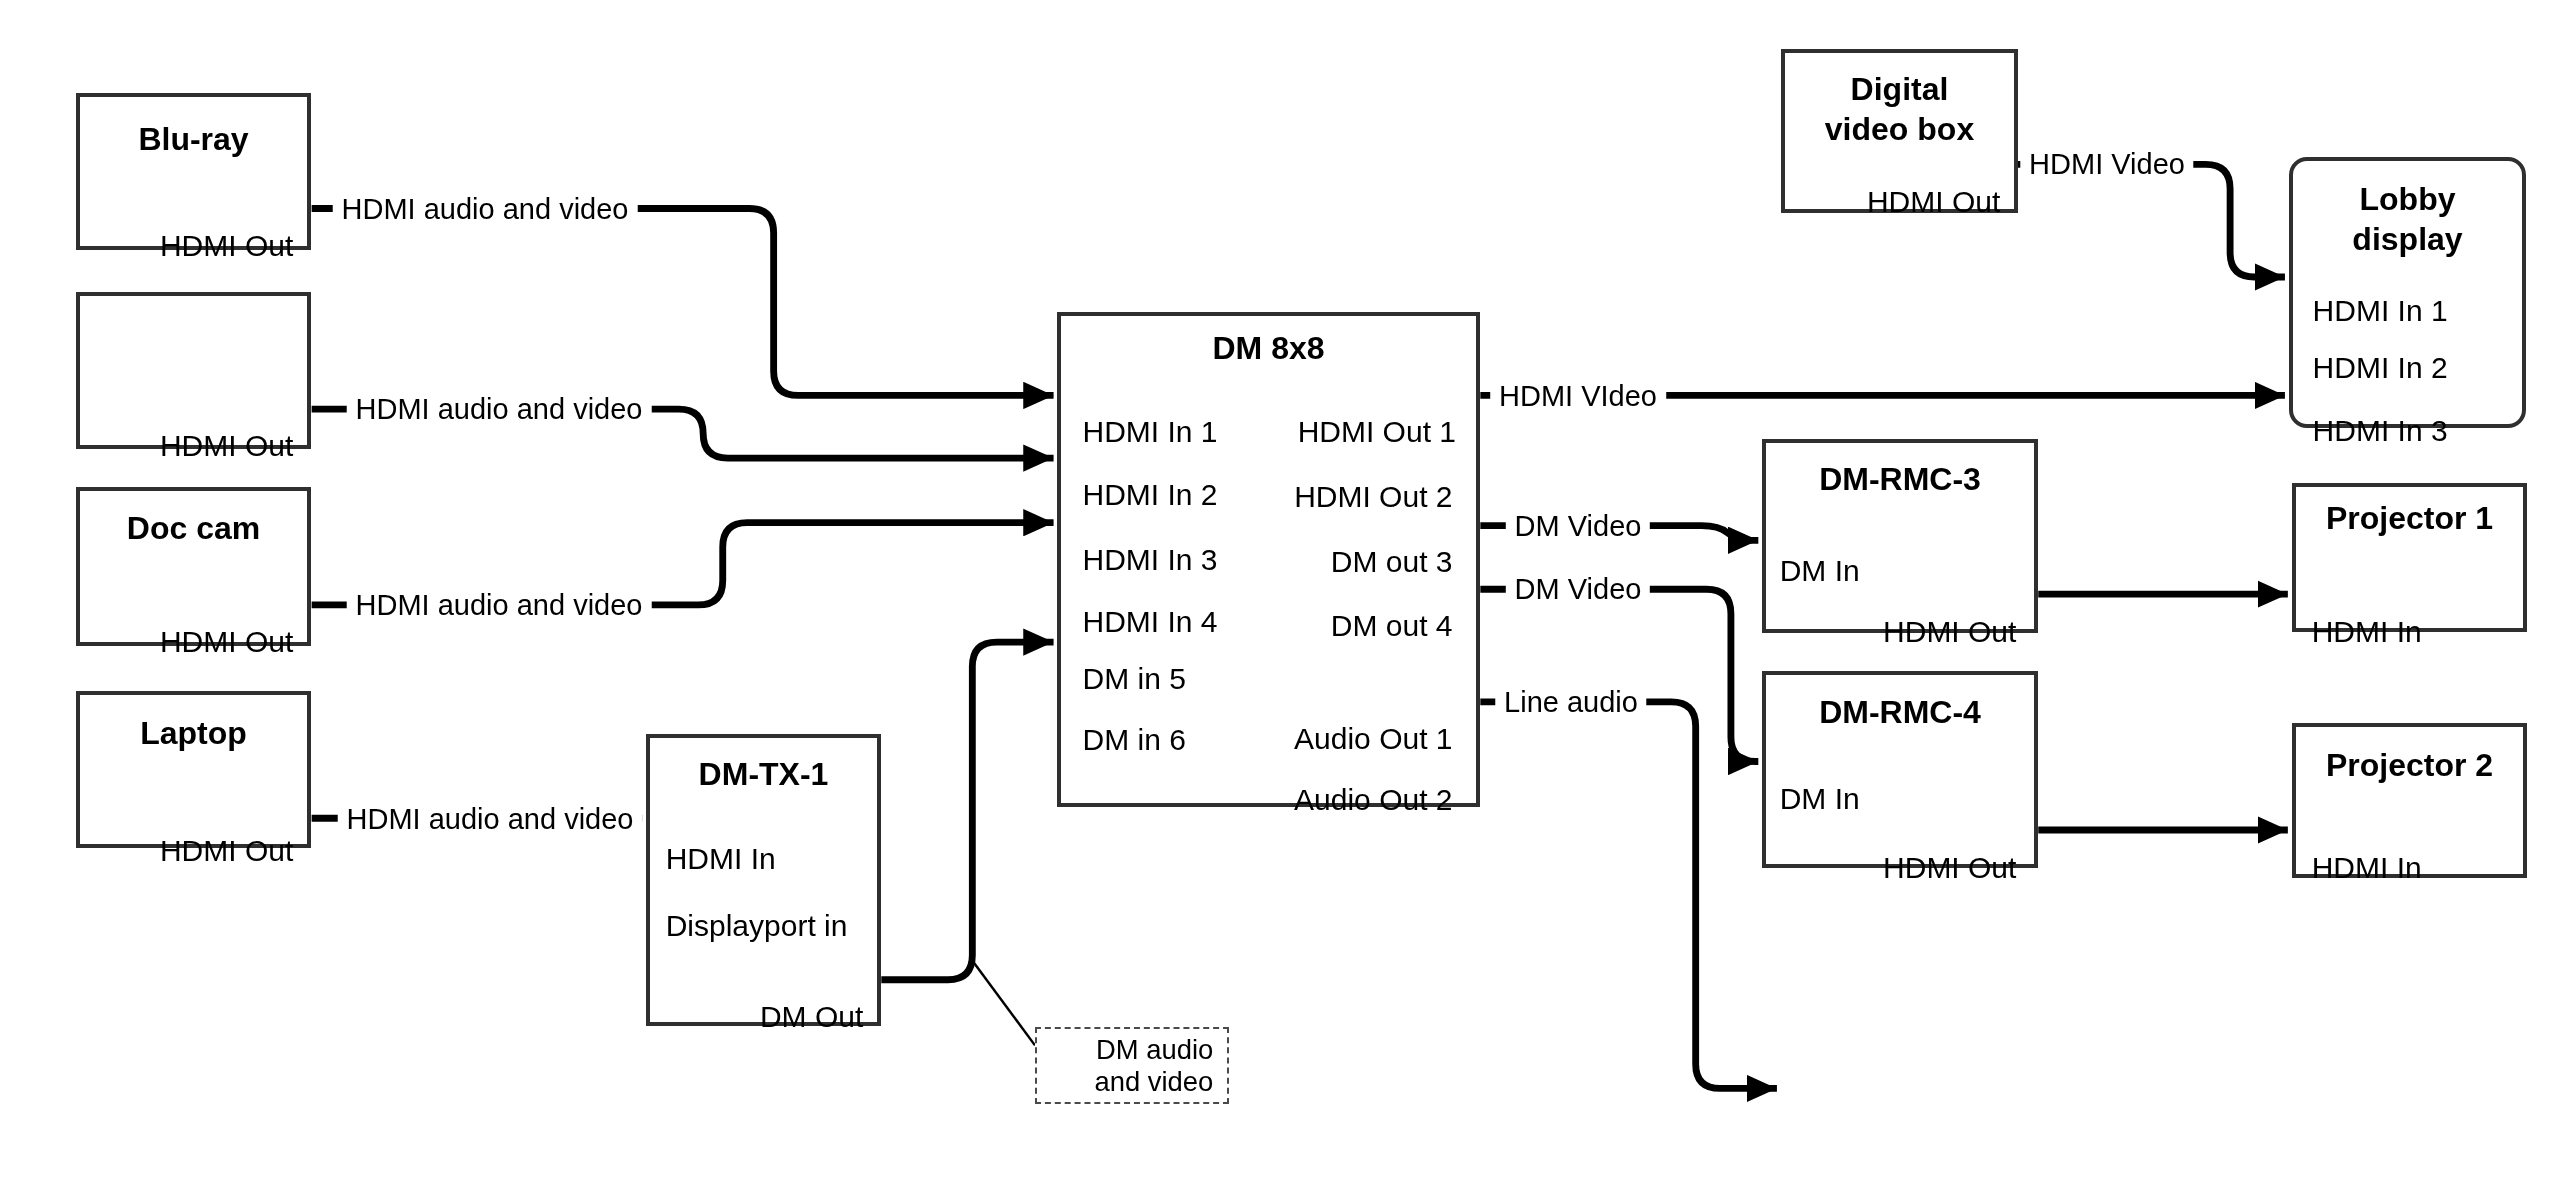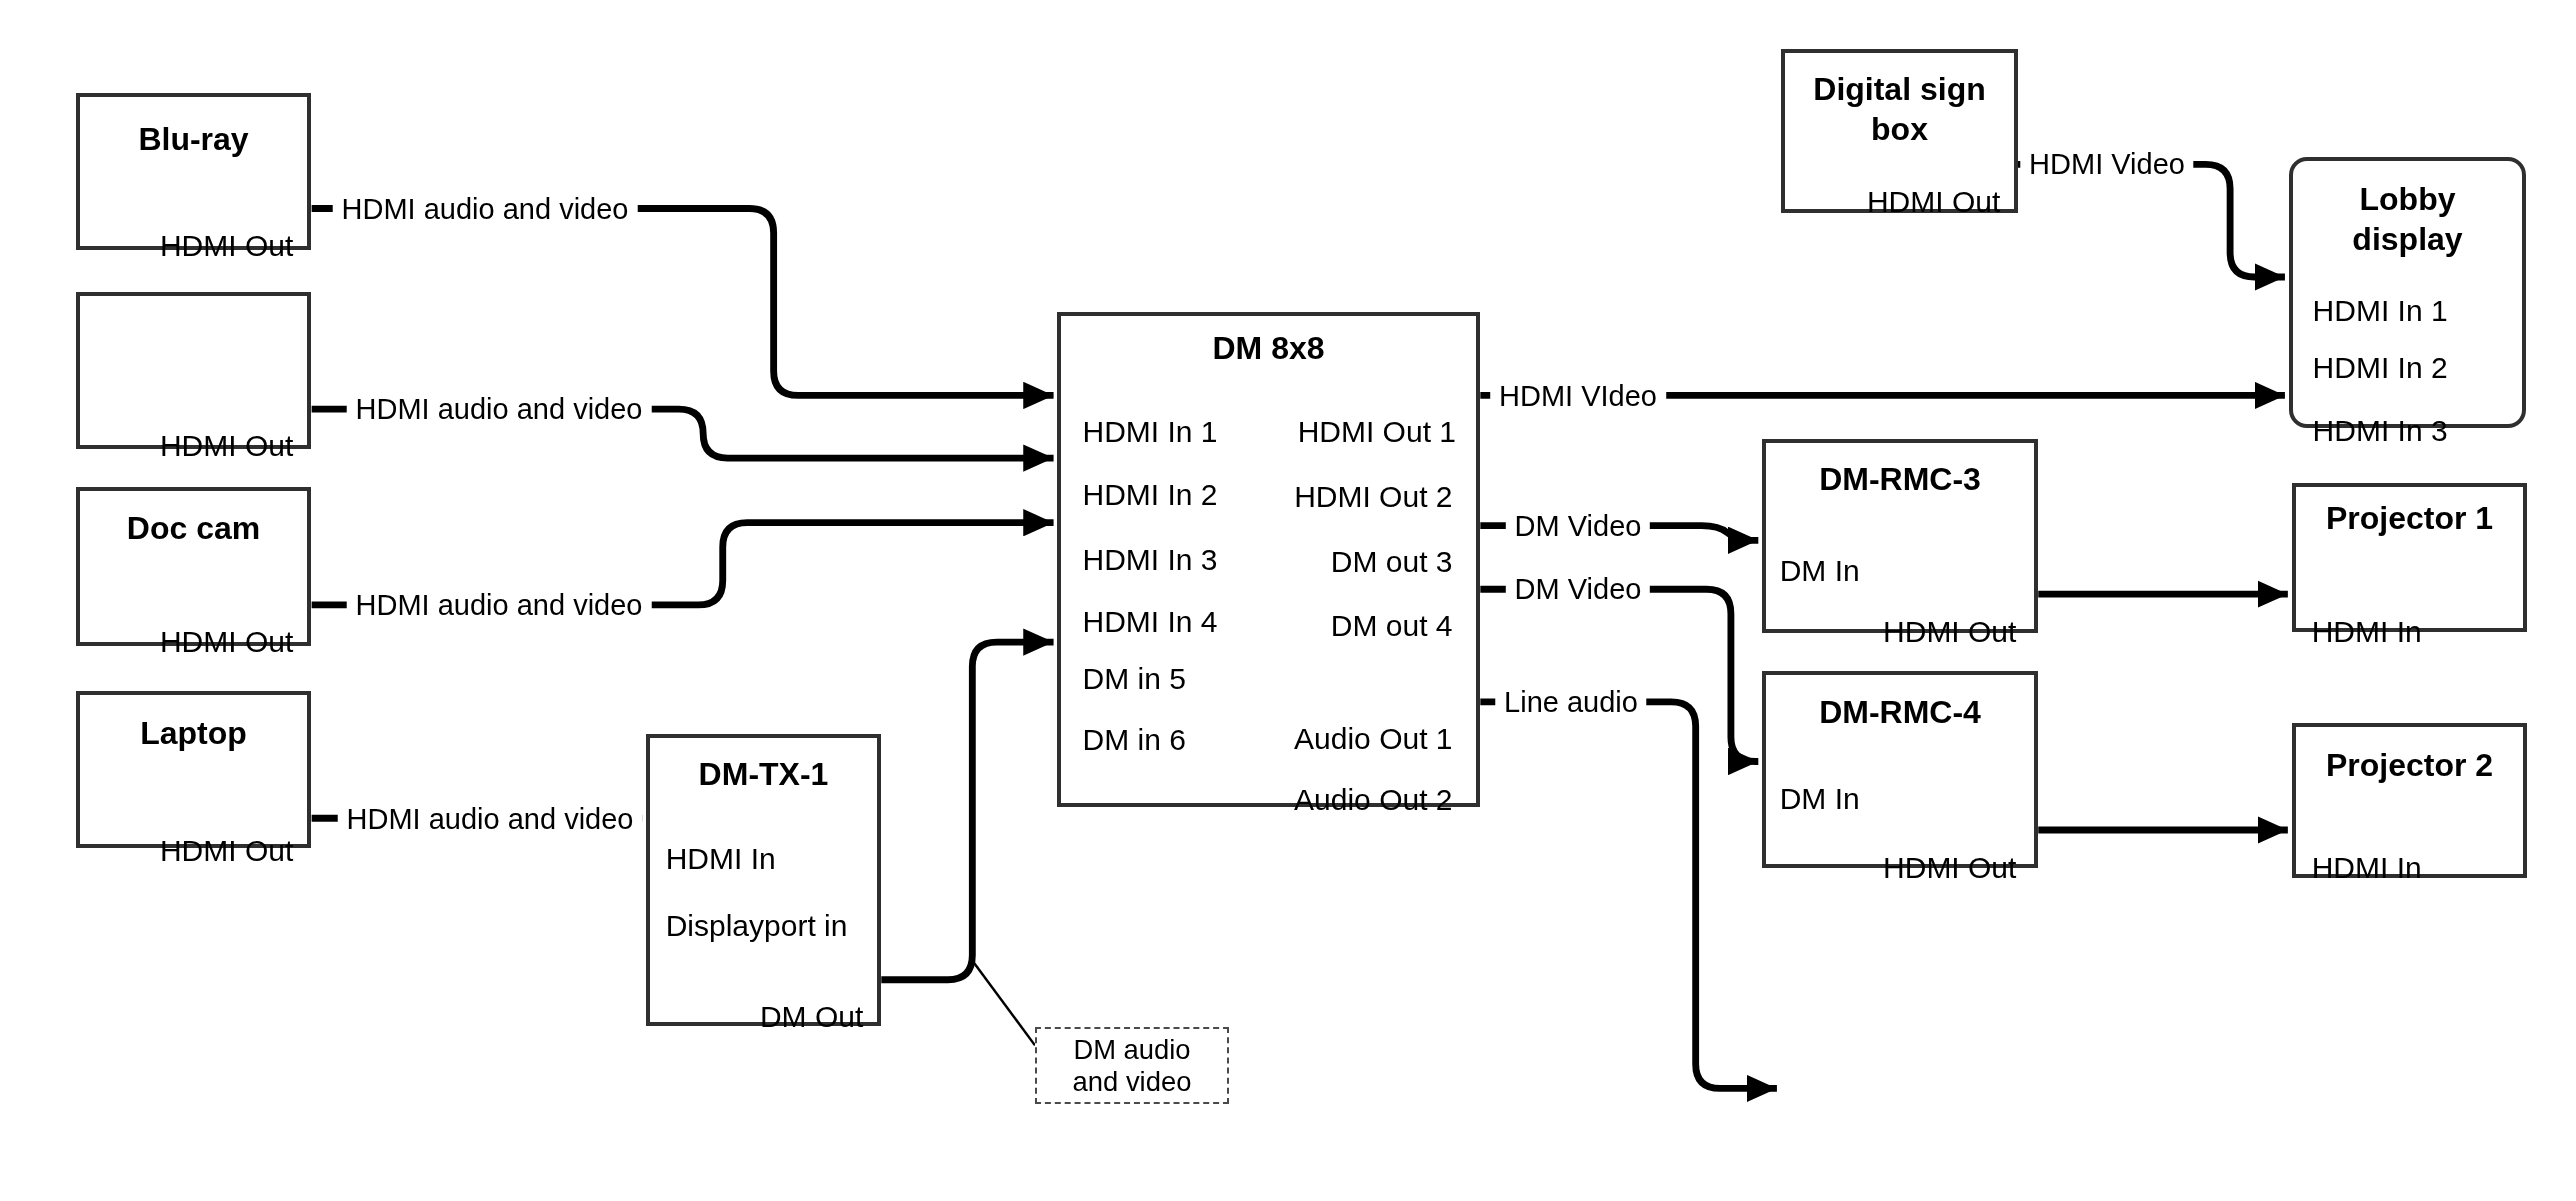--- a/index.html
+++ b/index.html
@@ -39,21 +39,21 @@
     background:#fff;
     padding:0 8.8px;
     white-space:nowrap;
   }
   .note{
     position:absolute;
     border:2px dashed #4a4a4a;
     background:#fff;
     box-sizing:border-box;
     display:flex;align-items:center;justify-content:center;
-    text-align:center;
+    text-align:right;
     font-size:27.4px;line-height:32px;
     padding:3.9px 13.7px;
   }
 </style>
 </head>
 <body>
 
 <div id="canvas">
 
   <svg id="wires" viewBox="0 0 2631 1227" width="2576" height="1201">
@@ -113,21 +113,21 @@
     <span class="port" style="top:391px;left:21.5px;">DM in 6</span>
     <span class="port" style="top:83px;right:20px;">HDMI Out 1</span>
     <span class="port" style="top:148px;right:23.5px;">HDMI Out 2</span>
     <span class="port" style="top:213px;right:23.5px;">DM out 3</span>
     <span class="port" style="top:277px;right:23.5px;">DM out 4</span>
     <span class="port" style="top:390px;right:23.5px;">Audio Out 1</span>
     <span class="port" style="top:451px;right:23.5px;">Audio Out 2</span>
   </div>
 
   <div class="box" style="left:1781px;top:49px;width:237px;height:164px;">
-    <span class="title" style="top:15.7px;width:176px;">Digital sign box</span>
+    <span class="title" style="top:15.7px;width:176px;">Digital video box</span>
     <span class="port" style="top:116px;right:13.7px;">HDMI Out</span>
   </div>
 
   <div class="box" style="left:2289px;top:157px;width:237px;height:271px;border-radius:18px;">
     <span class="title" style="top:17.6px;width:147px;">Lobby display</span>
     <span class="port" style="top:117px;left:19.6px;">HDMI In 1</span>
     <span class="port" style="top:174px;left:19.6px;">HDMI In 2</span>
     <span class="port" style="top:237px;left:19.6px;">HDMI In 3</span>
   </div>
 

